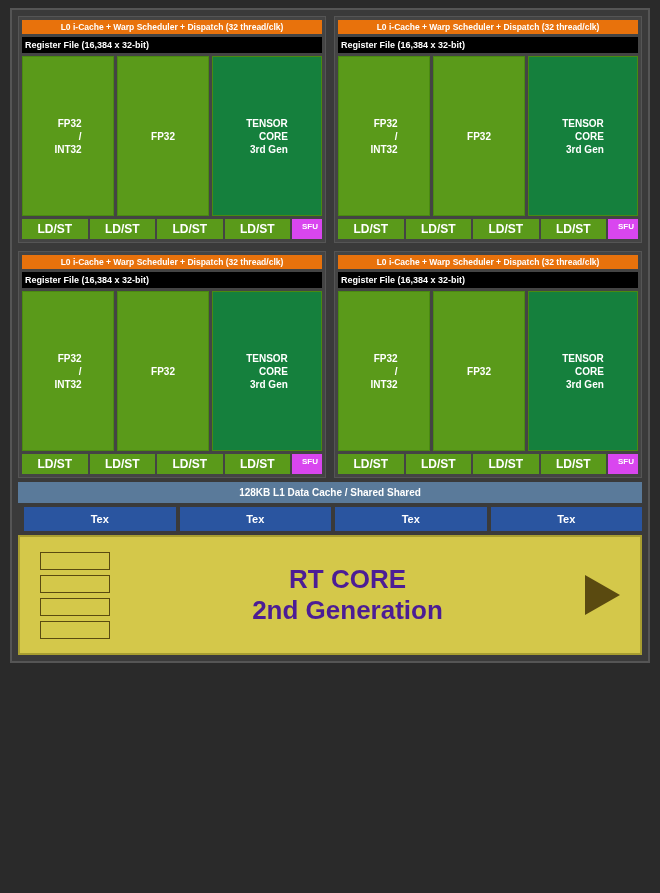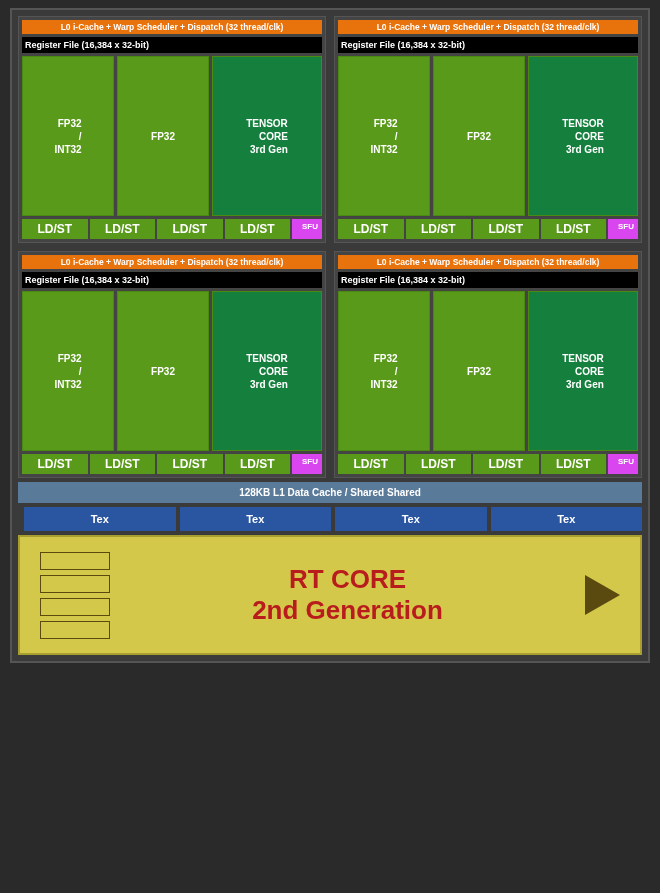--- a/index.html
+++ b/index.html
@@ -138,21 +138,21 @@
       gap: 5px;
       margin-left: 10px;
     }
     .rt-box {
       border: 1.5px solid #5a4a10;
       width: 70px;
       height: 18px;
       background: transparent;
     }
     .rt-core-text {
-      color: #b91c1c;
+      color: #4c1d95;
       font-size: 26px;
       font-weight: bold;
       text-align: center;
       line-height: 1.2;
       flex: 1;
       margin: 0 20px;
     }
     .rt-arrow-area {
       display: flex;
       align-items: center;

